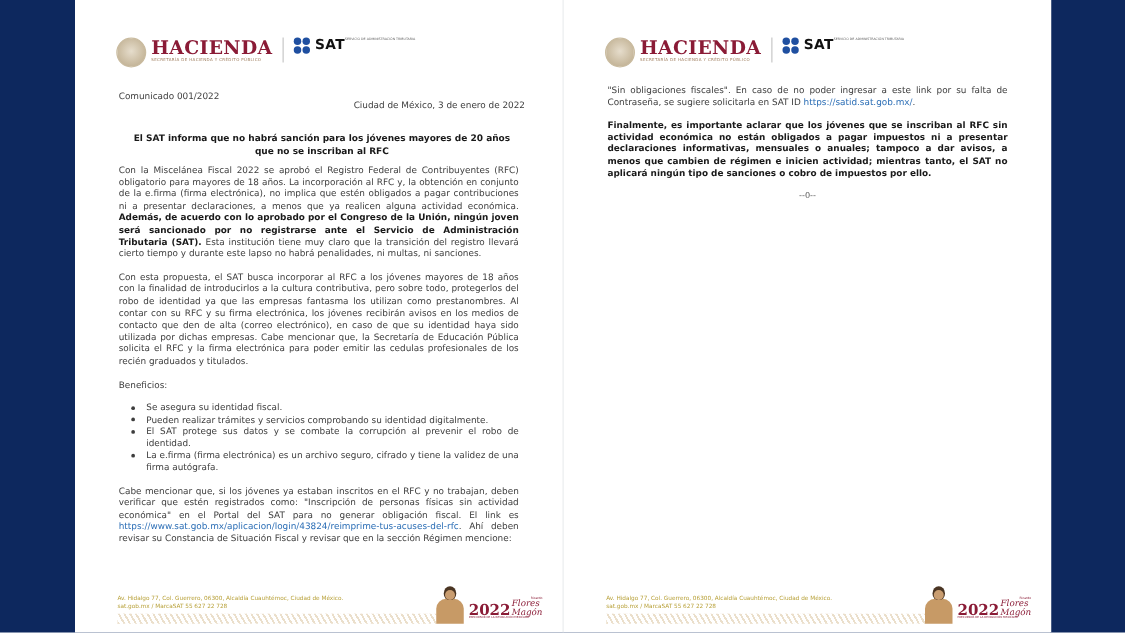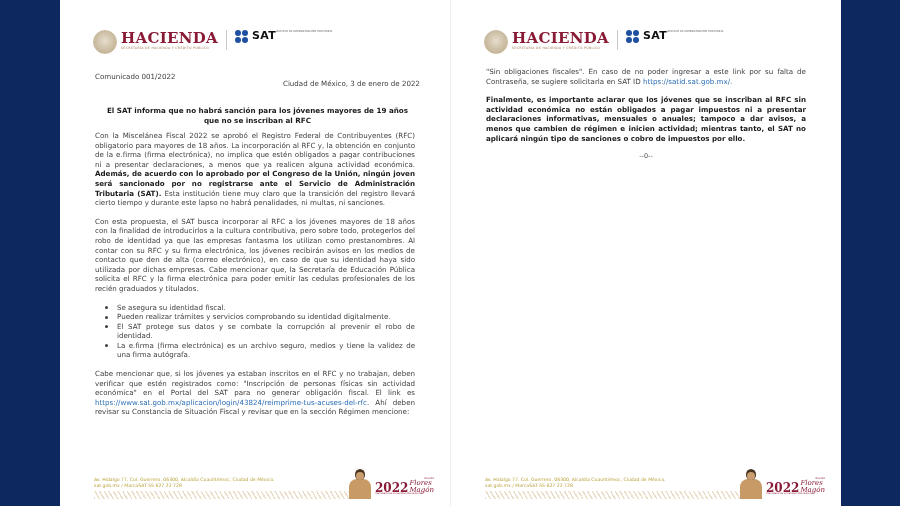--- a/index.html
+++ b/index.html
@@ -140,30 +140,31 @@
           <span></span>
         </div>
       <div class="sat-block">
         <span class="sat-title">SAT</span>
         <span class="sat-sub">SERVICIO DE ADMINISTRACIÓN TRIBUTARIA</span>
       </div>
     </div>
 
     <div class="comunicado">Comunicado 001/2022</div>
     <div class="fecha">Ciudad de México, 3 de enero de 2022</div>
-    <div class="doc-title">El SAT informa que no habrá sanción para los jóvenes mayores de 19 años que no se inscriban al RFC</div>
+    <div class="doc-title">El SAT informa que no habrá sanción para los jóvenes mayores de 20 años que no se inscriban al RFC</div>
 
     <div class="body-text" style="top:131px;">
       <p><span>Con la Miscelánea Fiscal 2022 se aprobó el Registro Federal de Contribuyentes (RFC) obligatorio para mayores de 18 años. La incorporación al RFC y, la obtención en conjunto de la e.firma (firma electrónica), no implica que estén obligados a pagar contribuciones ni a presentar declaraciones, a menos que ya realicen alguna actividad económica. </span><b>Además, de acuerdo con lo aprobado por el Congreso de la Unión, ningún joven será sancionado por no registrarse ante el Servicio de Administración Tributaria (SAT).</b><span> Esta institución tiene muy claro que la transición del registro llevará cierto tiempo y durante este lapso no habrá penalidades, ni multas, ni sanciones.</span></p>
       <p>Con esta propuesta, el SAT busca incorporar al RFC a los jóvenes mayores de 18 años con la finalidad de introducirlos a la cultura contributiva, pero sobre todo, protegerlos del robo de identidad ya que las empresas fantasma los utilizan como prestanombres. Al contar con su RFC y su firma electrónica, los jóvenes recibirán avisos en los medios de contacto que den de alta (correo electrónico), en caso de que su identidad haya sido utilizada por dichas empresas. Cabe mencionar que, la Secretaría de Educación Pública solicita el RFC y la firma electrónica para poder emitir las cedulas profesionales de los recién graduados y titulados.</p>
+      <p>Beneficios:</p>
       <ul class="benefits">
         <li>Se asegura su identidad fiscal.</li>
         <li>Pueden realizar trámites y servicios comprobando su identidad digitalmente.</li>
         <li>El SAT protege sus datos y se combate la corrupción al prevenir el robo de identidad.</li>
-        <li>La e.firma (firma electrónica) es un archivo seguro, medios y tiene la validez de una firma autógrafa.</li>
+        <li>La e.firma (firma electrónica) es un archivo seguro, cifrado y tiene la validez de una firma autógrafa.</li>
       </ul>
       <p><span>Cabe mencionar que, si los jóvenes ya estaban inscritos en el RFC y no trabajan, deben verificar que estén registrados como: "Inscripción de personas físicas sin actividad económica" en el Portal del SAT para no generar obligación fiscal. El link es </span><a class="link">https://www.sat.gob.mx/aplicacion/login/43824/reimprime-tus-acuses-del-rfc</a><span>. Ahí deben revisar su Constancia de Situación Fiscal y revisar que en la sección Régimen mencione:</span></p>
     </div>
 
     <div class="footer">
       <div class="footer-address">
         <div>Av. Hidalgo 77, Col. Guerrero, 06300, Alcaldía Cuauhtémoc, Ciudad de México.</div>
         <div>sat.gob.mx / MarcaSAT 55 627 22 728</div>
       </div>
       <div class="footer-pattern"></div>

